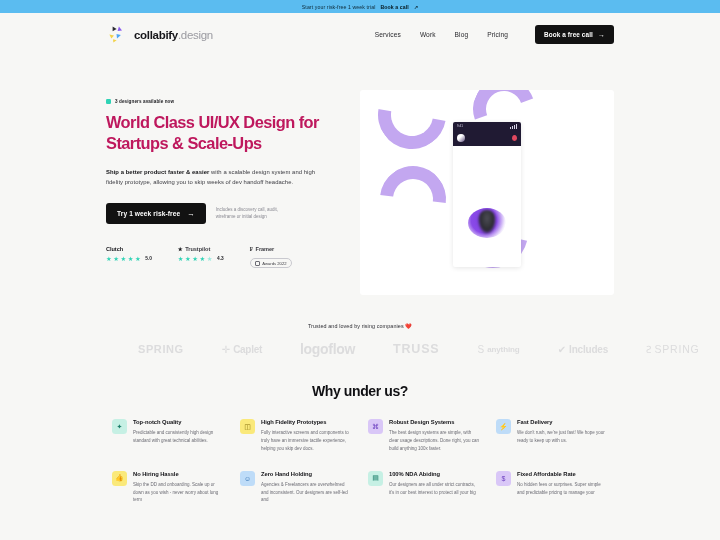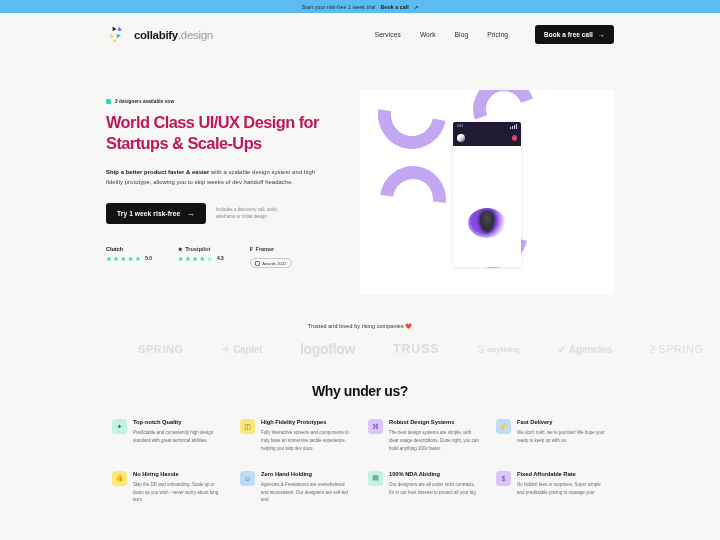--- a/index.html
+++ b/index.html
@@ -483,21 +483,21 @@
     <span class="lg2">Caplet</span>
   </span>
   <span class="logo-i lg3">logoflow</span>
   <span class="logo-i lg4">TRUSS</span>
   <span class="logo-i">
     <span class="lg-gl">S</span>
     <span class="lg5">anything</span>
   </span>
   <span class="logo-i">
     <span class="lg-gl">✔</span>
-    <span class="lg6">Agencies</span>
+    <span class="lg6">Includes</span>
   </span>
   <span class="logo-i">
     <span class="lg-gl">Ꙅ</span>
     <span class="lg7">SPRING</span>
   </span>
 </div>
 
 <h2 class="why">Why under us?</h2>
 
 <div class="features">

